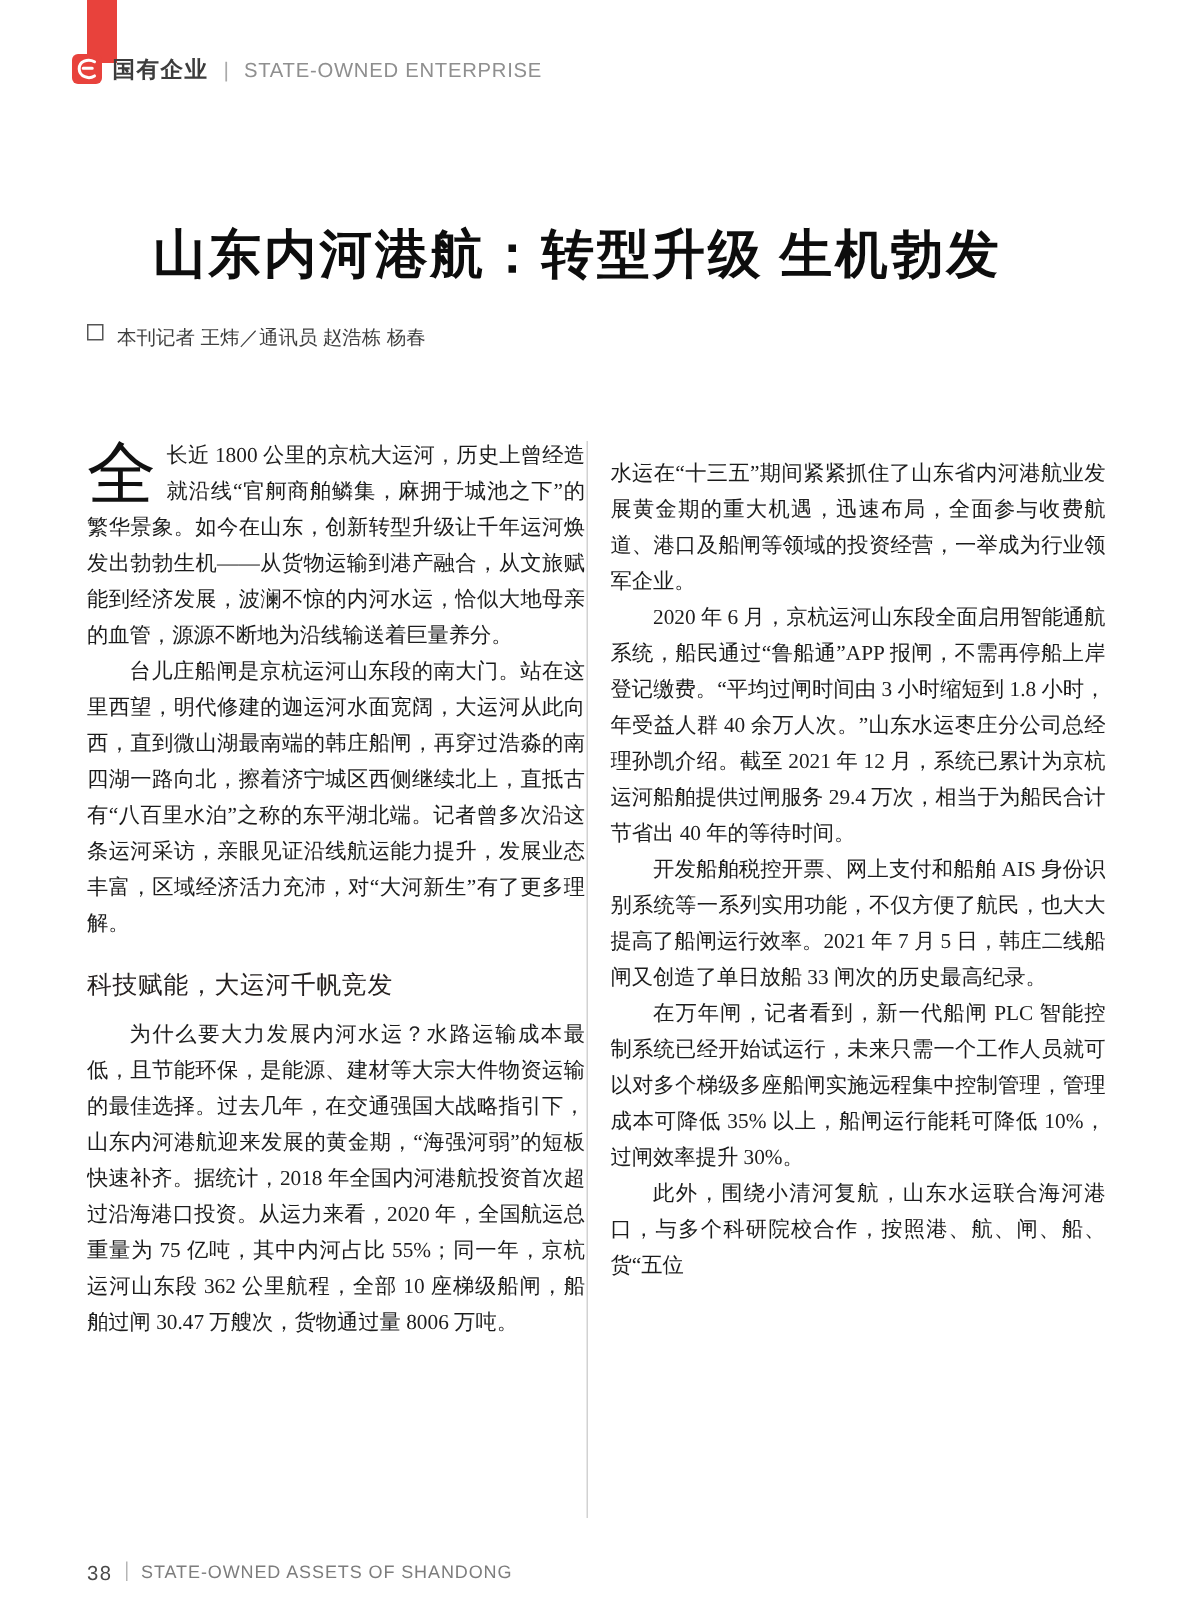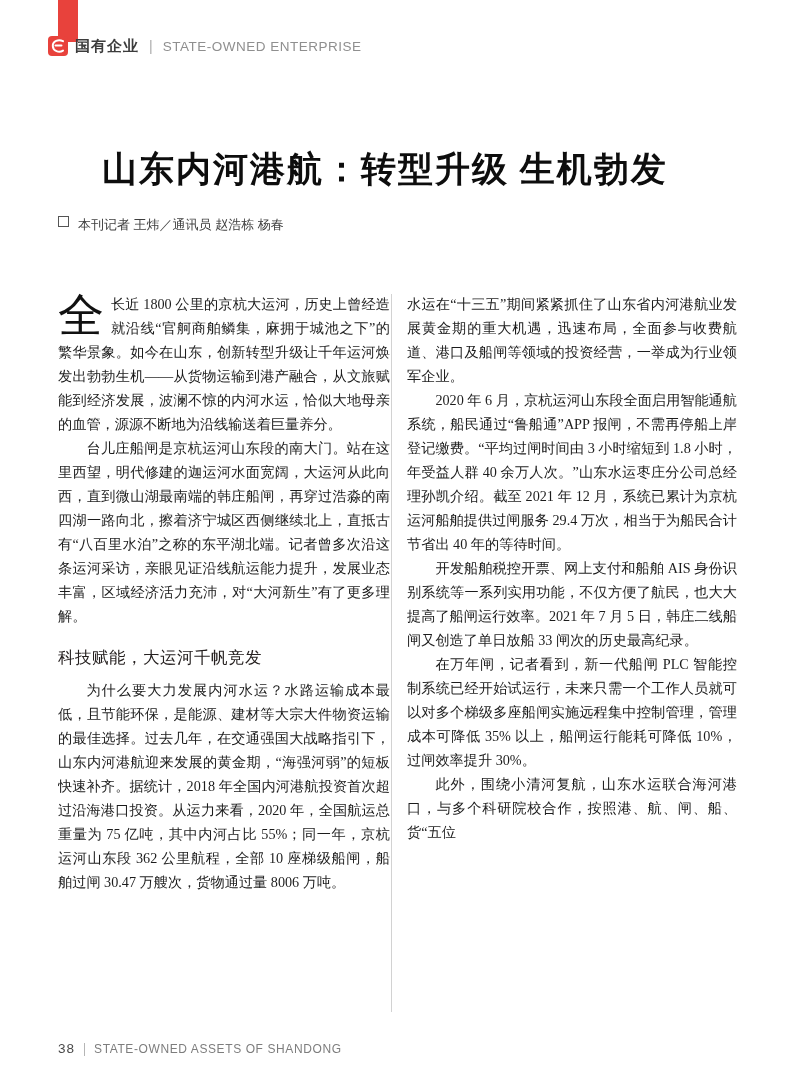--- a/index.html
+++ b/index.html
@@ -27,35 +27,35 @@
     position:absolute; left:58px; top:216px; font-size:13px; color:#3f3f3f;
     display:flex; align-items:flex-start; gap:9px;
     font-family:"Liberation Sans","DejaVu Sans",sans-serif;
   }
   .byline-box { display:inline-block; width:11px; height:11px; border:1.4px solid #555; }
   .columns {
     position:absolute; left:58px; top:292px; width:679px; height:722px;
     display:flex; overflow:hidden;
   }
   .col { width:332px; font-size:14.2px; line-height:24px; text-align:justify; overflow:hidden; }
-  .col.right { width:330px; }
+  .col.right { width:330px;margin-top:12px; }
   .col-divider { width:1px; background:#d2d2d2; margin:2px 15px 2px 1px; }
   .col p { text-align:justify; }
   .col p.indent { text-indent:2em; }
   .dropcap {
     float:left; font-size:46px; line-height:42px; padding:3px 7px 0 0; color:#111;
     font-family:"Liberation Serif","DejaVu Serif",serif;
   }
   .section-heading {
     font-family:"Liberation Sans","DejaVu Sans",sans-serif;
     font-size:16.5px; font-weight:normal; color:#262120; letter-spacing:0.5px;
     margin:17px 0 9px 0;
   }
   .page-footer {
-    position:absolute; left:58px; top:1041px; display:flex; align-items:flex-end; gap:9px;
+    position:absolute; left:58px; top:1041px; display:flex; align-items:flex-start; gap:9px;
     font-family:"Liberation Sans","DejaVu Sans",sans-serif;
   }
   .page-no { font-size:13.5px; color:#4a4a4a; letter-spacing:1px; }
   .footer-sep { width:1px; height:13px; background:#b5b5b5; display:inline-block; }
   .journal-name { font-size:12px; color:#7d7d7d; letter-spacing:0.6px; }
 </style>
 </head>
 <body>
 
 <div class="page">

